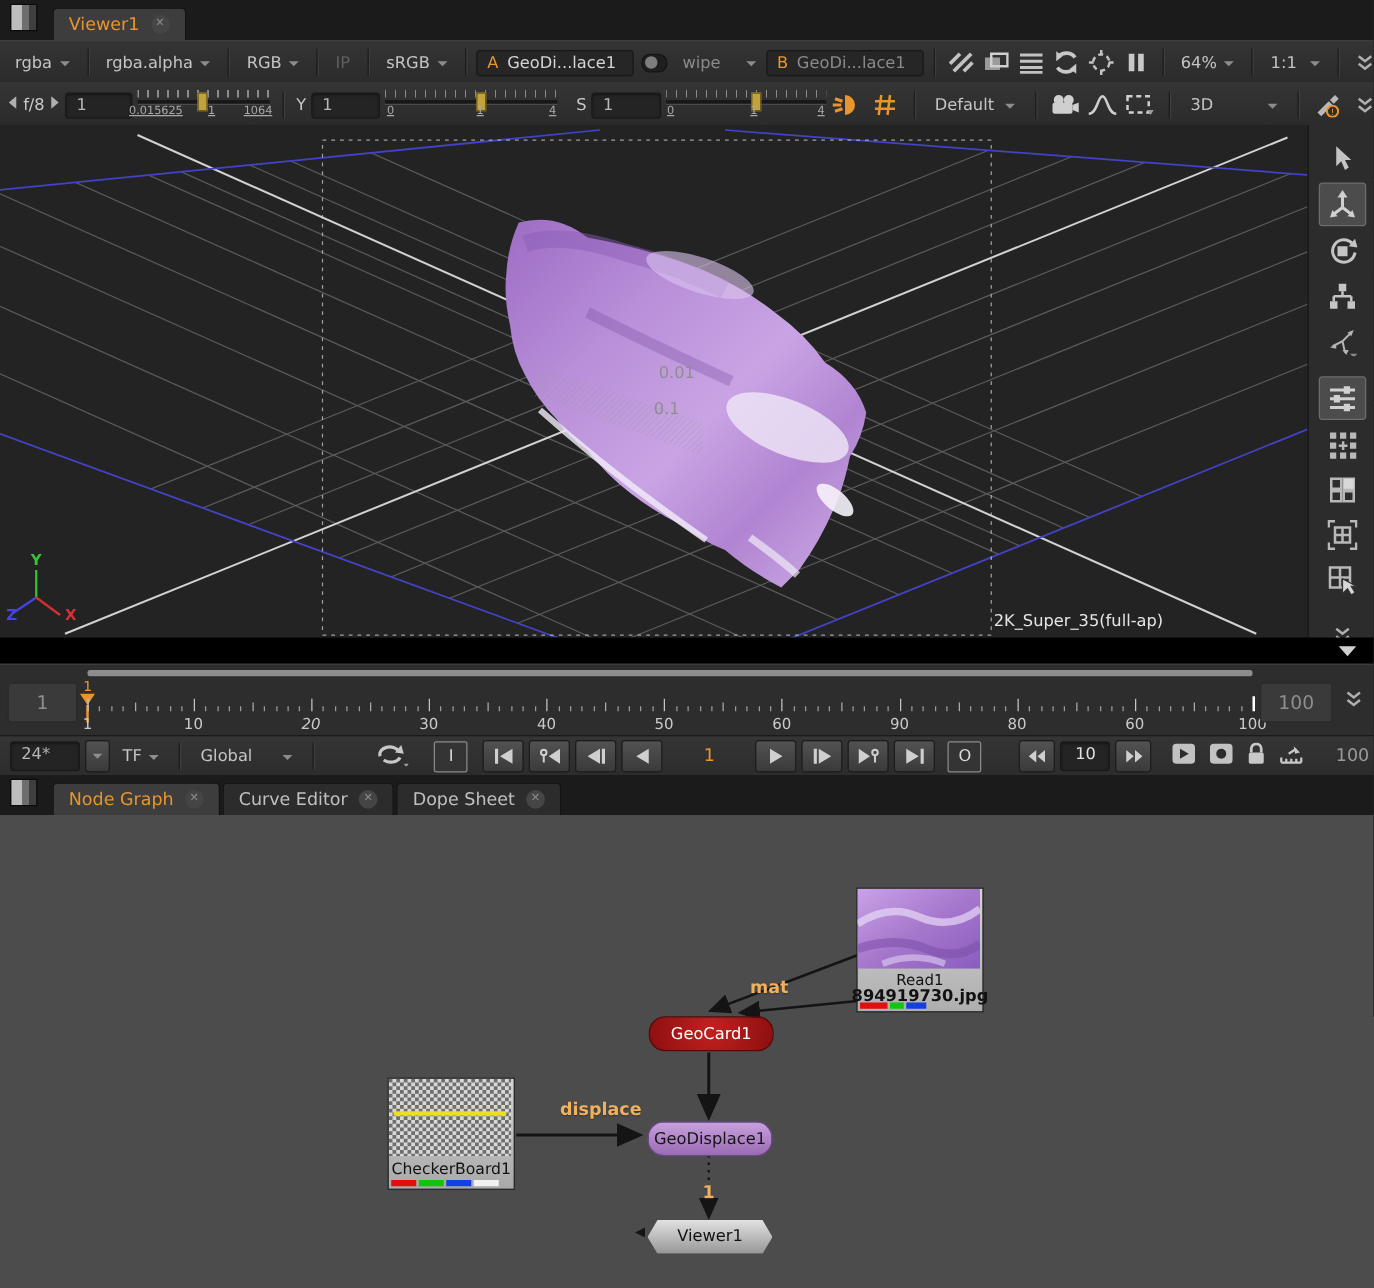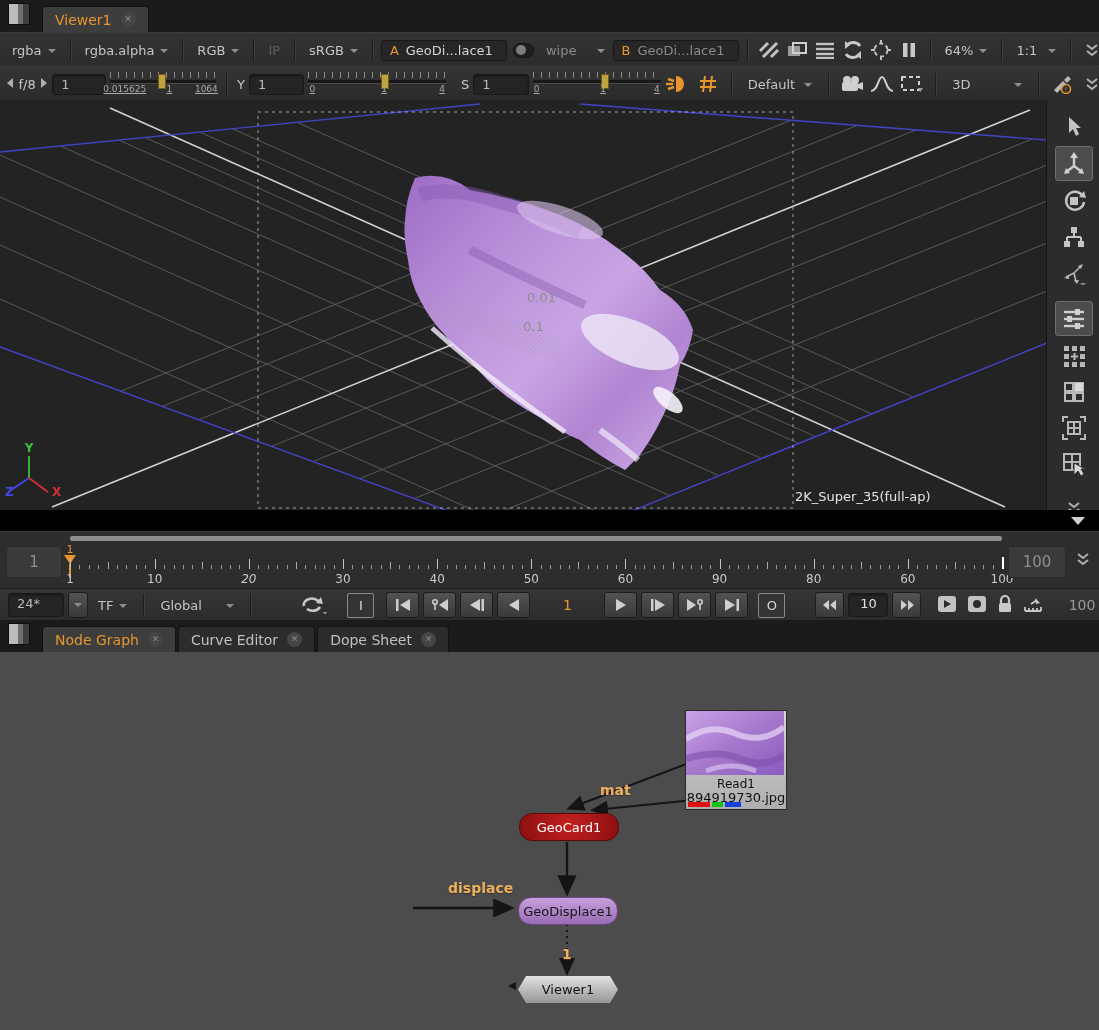--- a/index.html
+++ b/index.html
@@ -805,32 +805,50 @@
               <stop offset="0.5" stop-color="#a678cc"></stop>
               <stop offset="1" stop-color="#8a5cc0"></stop>
         </linearGradient>
           </defs>
         <rect width="98" height="64" fill="url(#rg)"></rect>
         <path d="M0 28 Q25 12 48 22 Q75 34 98 16" fill="none" stroke="#e8d8f6" stroke-width="6" opacity="0.7"></path>
         <path d="M0 48 Q30 38 55 48 Q80 58 98 44" fill="none" stroke="#7a4fa8" stroke-width="7" opacity="0.55"></path>
         <path d="M20 60 Q45 50 70 60" fill="none" stroke="#e0cef2" stroke-width="5" opacity="0.6"></path>
       </svg>
       <div class="node-label" style="margin-top:2px">Read1</div>
-      <div class="node-label" style="position:absolute;left:-10px;right:-10px;top:79px;font-size:13px;">894919730.jpg</div>
+      <div class="node-label" style="position:absolute;left:-10px;right:-10px;top:79px;font-size:13px;font-weight:bold;">894919730.jpg</div>
       <div class="chip" style="left:2px;width:22px;background:#e01010;"></div>
       <div class="chip" style="left:26px;width:11px;background:#12c412;"></div>
       <div class="chip" style="left:39px;width:16px;background:#1540e0;"></div>
     </div>
 
     <div class="nglab" style="left:600px;top:130px;">mat</div>
 
     <div class="pill" style="left:519px;top:161px;background:radial-gradient(circle at 50% 35%,#c32020,#8c0f0f);border:1px solid #570909;color:#fff;">
       <span>GeoCard1</span>
     </div>
 
+    <div class="abs" style="left:310px;top:210px;width:100px;height:88px;border:1px solid #2a2a2a;background:linear-gradient(#d6d6d6,#a8a8a8);">
+      <svg width="98" height="62" viewBox="0 0 98 62" style="display:block">
+        <defs>
+            <pattern id="ck" width="6" height="6" patternUnits="userSpaceOnUse">
+          <rect width="6" height="6" fill="#d8d8d8"></rect>
+              <rect width="3" height="3" fill="#6e6e6e"></rect>
+              <rect x="3" y="3" width="3" height="3" fill="#6e6e6e"></rect>
+        </pattern>
+          </defs>
+        <rect width="98" height="62" fill="url(#ck)"></rect>
+        <rect x="4" y="26" width="90" height="3.5" fill="#e8e020"></rect>
+      </svg>
+      <div class="node-label" style="margin-top:2px;font-size:12.5px">CheckerBoard1</div>
+      <div class="chip" style="left:2px;width:20px;background:#e01010;"></div>
+      <div class="chip" style="left:24px;width:20px;background:#12c412;"></div>
+      <div class="chip" style="left:46px;width:20px;background:#1540e0;"></div>
+      <div class="chip" style="left:68px;width:20px;background:#f2f2f2;"></div>
+    </div>
 
     <div class="nglab" style="left:448px;top:228px;">displace</div>
 
     <div class="pill" style="left:518px;top:245px;background:linear-gradient(#c8a0dd,#996bb4);border:1px solid #6b4883;color:#161616;">
       <span>GeoDisplace1</span>
     </div>
 
     <div class="nglab" style="left:562px;top:294px;">1</div>
 
     <div class="pill" style="left:518px;top:324px;width:100px;height:27px;border-radius:0;background:linear-gradient(#e2e2e2,#969696);color:#111;clip-path:polygon(8% 0,92% 0,100% 50%,92% 100%,8% 100%,0 50%);">

